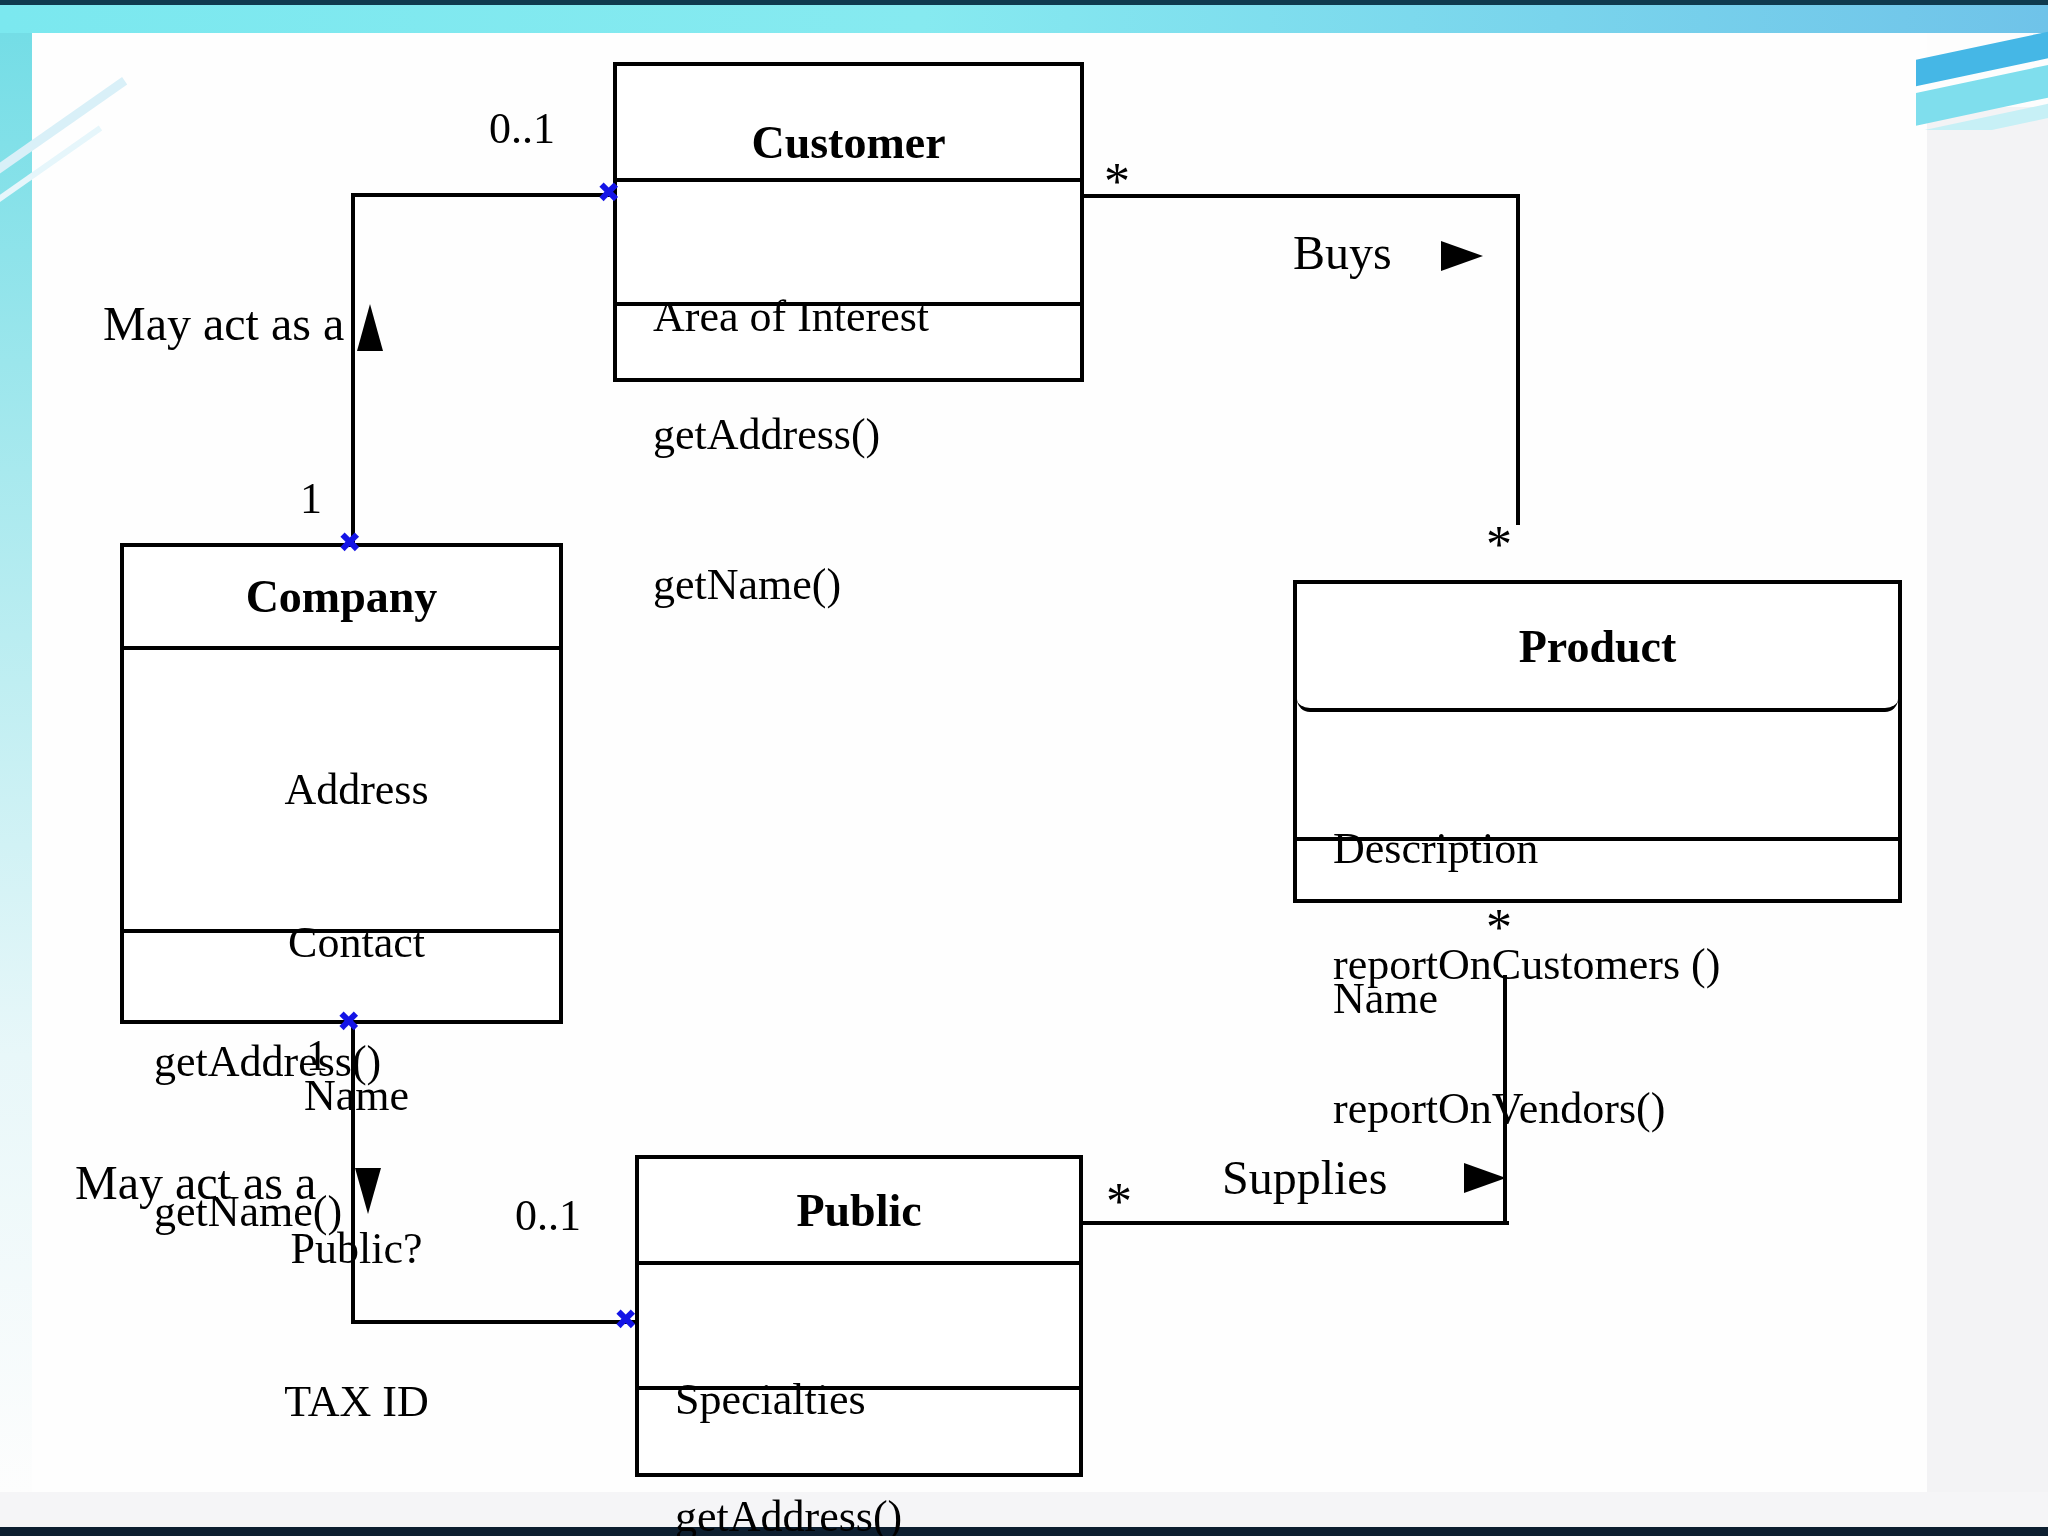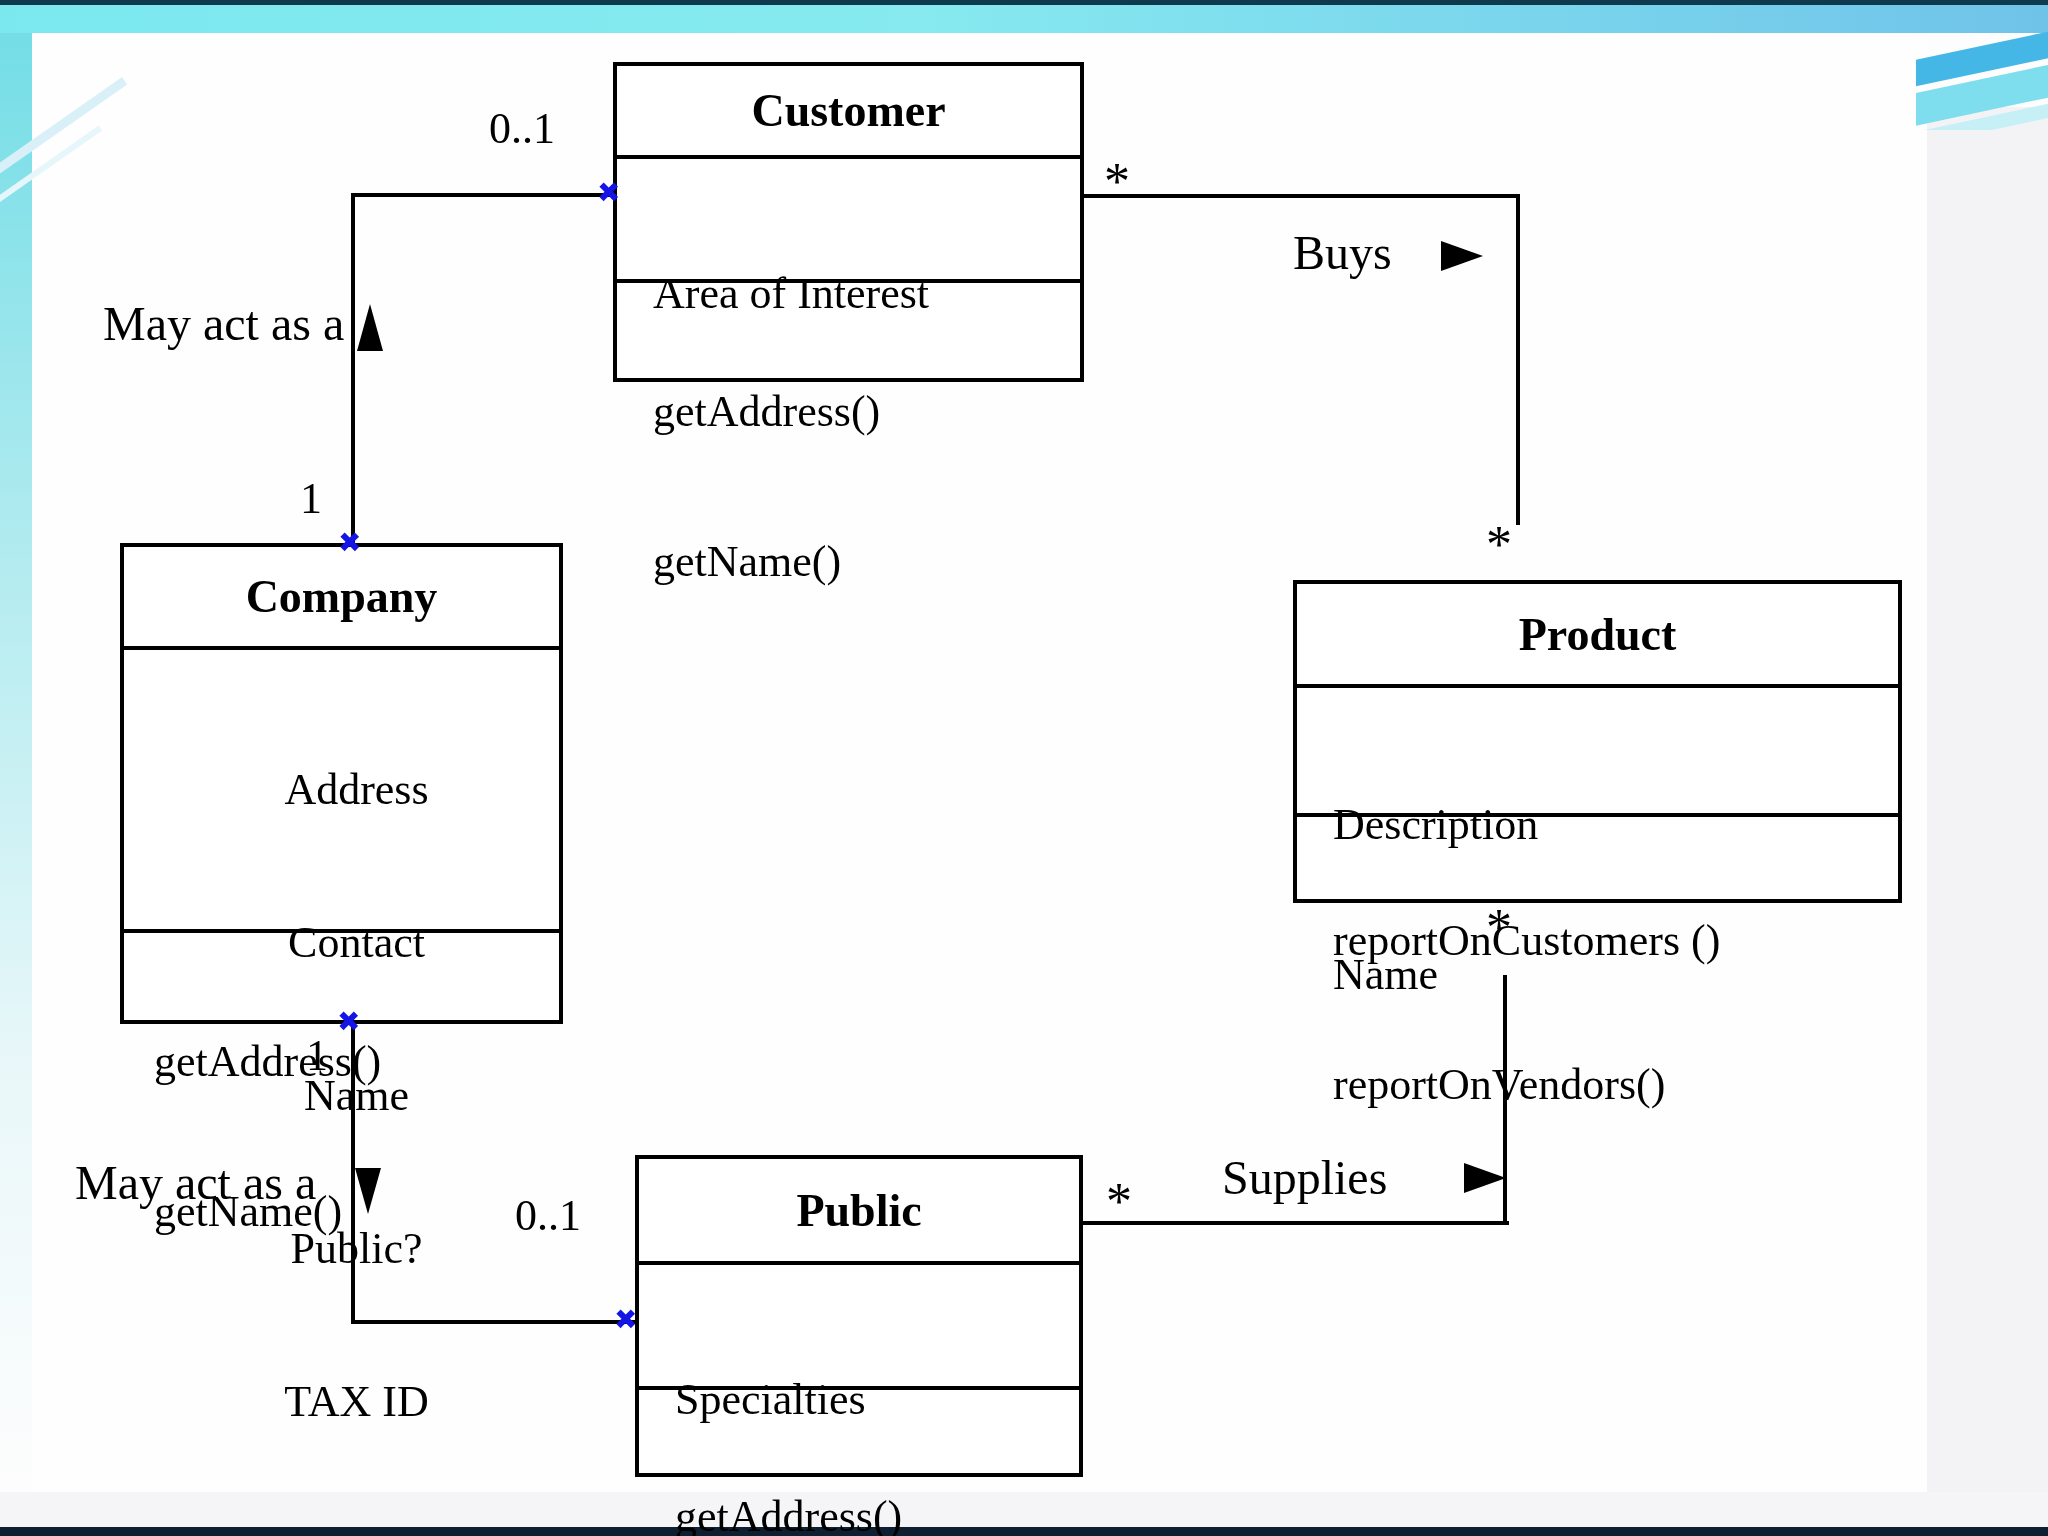--- a/index.html
+++ b/index.html
@@ -77,21 +77,21 @@
 
   <div class="ln" style="left:351px;top:1024px;width:4px;height:300px;"></div>
   <div class="ln" style="left:351px;top:1320px;width:284px;height:4px;"></div>
   <div class="tri-down" style="left:355px;top:1168px;"></div>
 
   <div class="ln" style="left:1083px;top:1221px;width:426px;height:4px;"></div>
   <div class="ln" style="left:1503px;top:975px;width:4px;height:250px;"></div>
   <div class="arrow-right" style="left:1464px;top:1163px;"></div>
 
   <div class="uml-class" style="left:613px;top:62px;width:471px;height:320px;">
-    <div class="uml-title" style="height:93px;">Customer</div>
+    <div class="uml-title" style="height:76px;margin-top:40px;">Customer</div>
     <div class="uml-sec" style="height:104px;line-height:50px;padding:2px 0 0 36px;">
       <div>Area of Interest</div>
     </div>
     <div class="uml-sec uml-methods" style="height:106px;line-height:50px;padding:4px 0 0 36px;">
       <div>getAddress()</div>
       <div>getName()</div>
     </div>
   </div>
 
   <div class="uml-class" style="left:120px;top:543px;width:443px;height:481px;">
@@ -103,21 +103,21 @@
       <div>Public?</div>
       <div>TAX ID</div>
     </div>
     <div class="uml-sec uml-methods" style="height:107px;line-height:50px;padding:4px 0 0 30px;">
       <div>getAddress()</div>
       <div>getName()</div>
     </div>
   </div>
 
   <div class="uml-class" style="left:1293px;top:580px;width:609px;height:323px;">
-    <div class="uml-title" style="height:104px;">Product</div>
+    <div class="uml-title" style="height:128px;border-radius:13px;">Product</div>
     <div class="uml-sec" style="height:109px;line-height:50px;padding:4px 16px 0 36px;">
       <div>Description</div>
       <div>Name</div>
     </div>
     <div class="uml-sec uml-methods" style="height:102px;line-height:48px;padding:4px 0 0 36px;">
       <div>reportOnCustomers ()</div>
       <div>reportOnVendors()</div>
     </div>
   </div>
 

